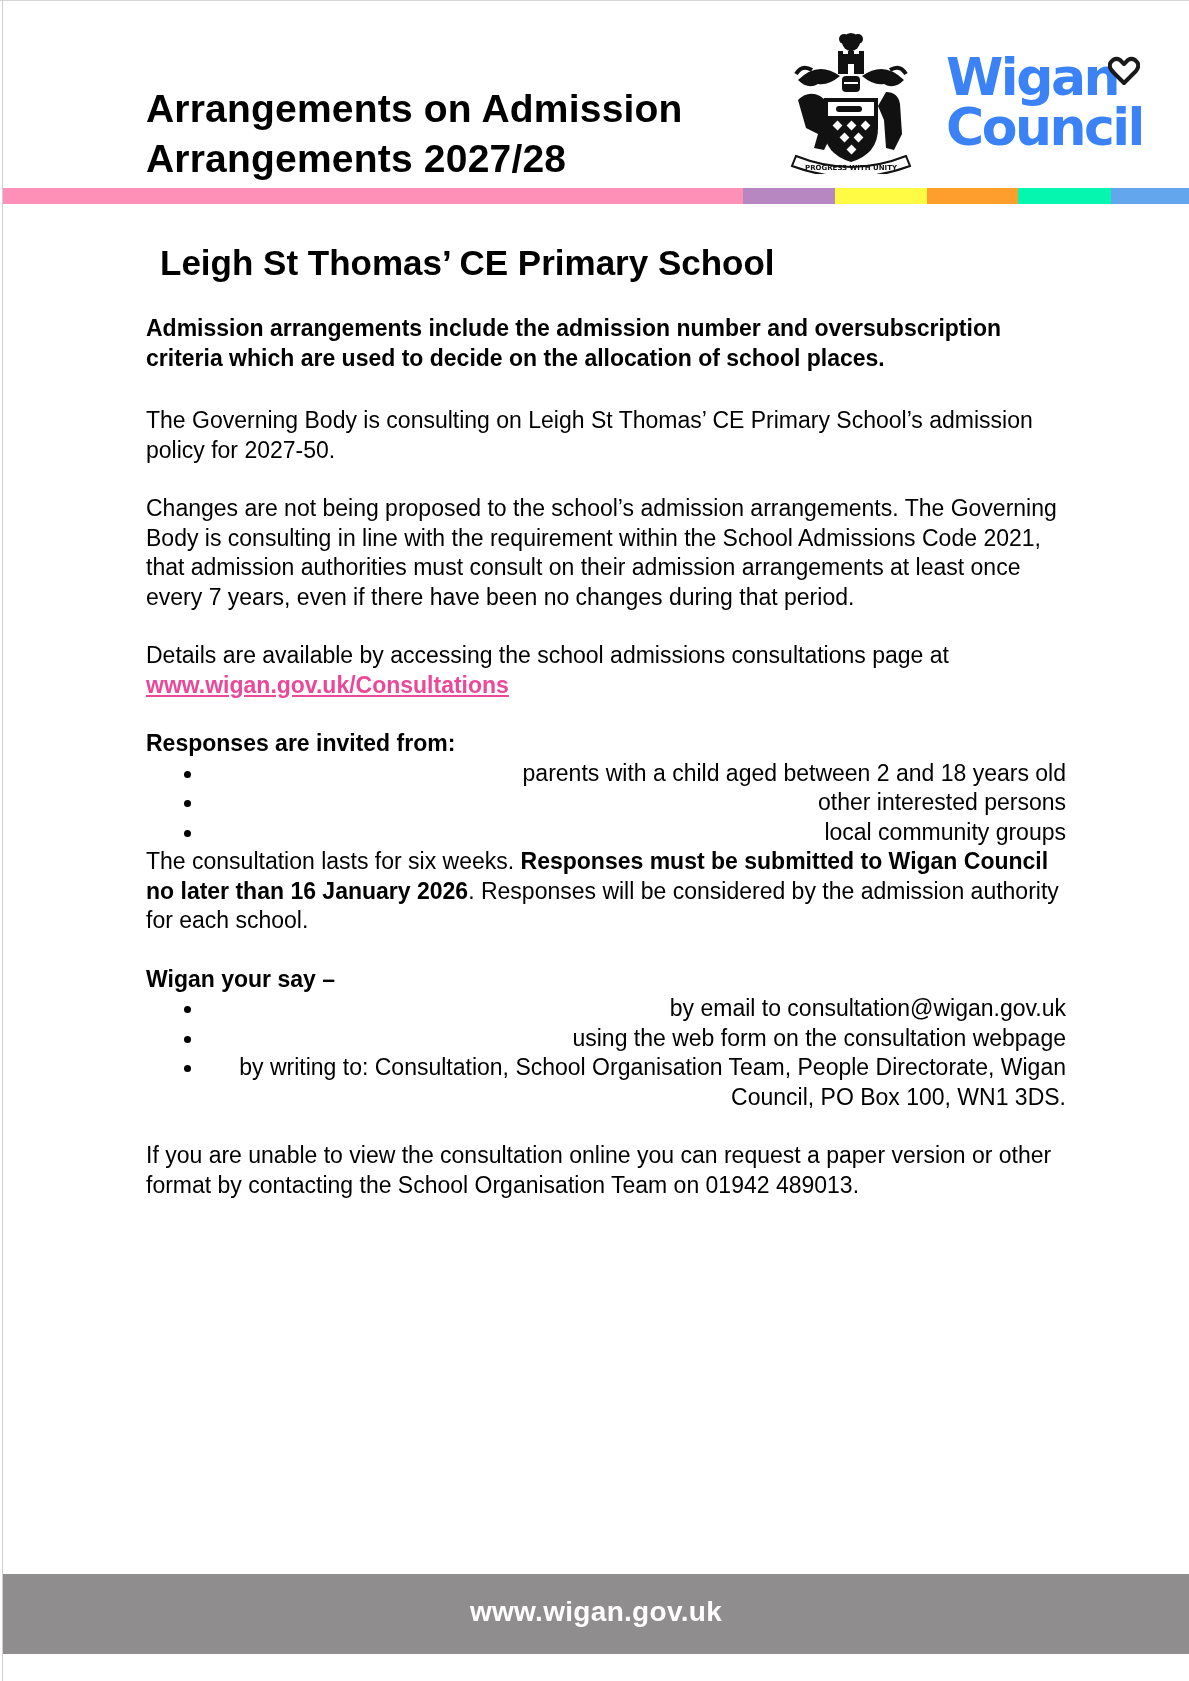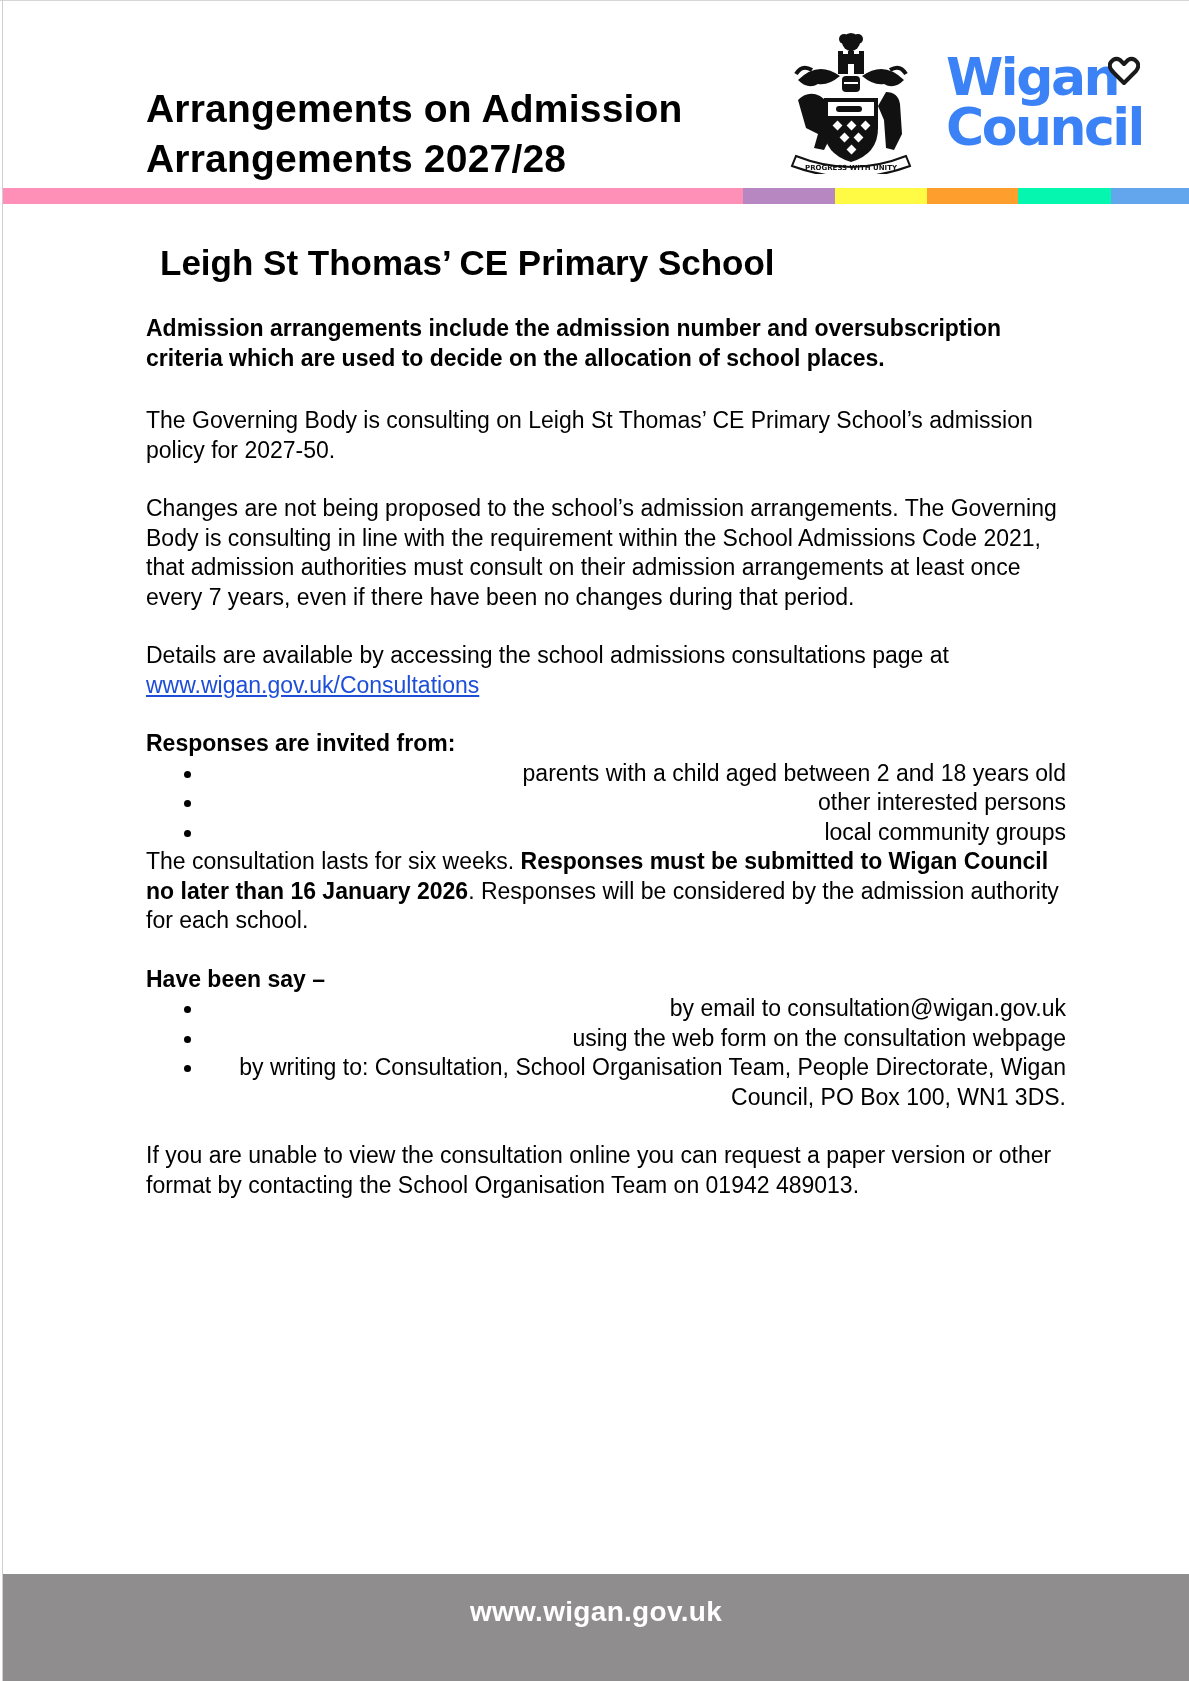--- a/index.html
+++ b/index.html
@@ -24,31 +24,31 @@
   .logo-heart { position: absolute; left: 1108px; top: 56px; width: 32px; height: 30px; }
 
   .color-band { position: absolute; left: 3px; top: 188px; height: 16px; width: 1186px; display: flex; }
   .color-band .seg { height: 100%; }
 
   .content { position: absolute; left: 146px; top: 240px; width: 920px; }
   .school-title { font-size: 35px; line-height: 46px; font-weight: 700; margin: 0 0 28px 14px; }
   .intro { font-size: 23px; line-height: 29.5px; font-weight: 700; margin: 0 0 33px 0; }
   p.body { font-size: 23px; line-height: 29.5px; margin: 0 0 29px 0; font-weight: 400; }
   p.tight { margin-bottom: 0; }
-  .link { color: #1d4ed8; font-weight: 400; text-decoration: underline; }
+  .link { color: #ec4899; font-weight: 700; text-decoration: underline; }
   .subhead { font-size: 23px; line-height: 29.5px; font-weight: 700; margin: 0; }
   ul.bullets { list-style: none; margin: 0; padding: 0; }
   ul.bullets li { position: relative; padding-left: 72px; font-size: 23px; line-height: 29.5px; text-align: right; }
   ul.bullets li .dot {
     position: absolute; left: 38px; top: 12px; width: 7px; height: 7px; border-radius: 50%; background: #000;
   }
   .spacer { height: 29px; }
 
   .footer {
-    position: absolute; left: 3px; top: 1574px; width: 1186px; height: 107px; background: #8f8d8e;
+    position: absolute; left: 3px; top: 1574px; width: 1186px; height: 80px; background: #8f8d8e;
     display: flex; align-items: flex-start; justify-content: center;
   }
   .footer-url { margin-top: 22px; color: #ffffff; font-size: 28px; font-weight: 700; letter-spacing: 0.3px; }
 </style>
 </head>
 <body>
 
 <div class="page-border-top"></div>
 <div class="page-border-left"></div>
 
@@ -134,21 +134,21 @@
   <ul class="bullets">
     <li><span class="dot"></span><span>parents with a child aged between 2 and 18 years old</span></li>
     <li><span class="dot"></span><span>other interested persons</span></li>
     <li><span class="dot"></span><span>local community groups</span></li>
   </ul>
 
   <p class="body">
     <span>The consultation lasts for six weeks. </span><strong>Responses must be submitted to Wigan Council no later than 16 January 2026</strong><span>. Responses will be considered by the admission authority for each school.</span>
   </p>
 
-  <h3 class="subhead">Have been say –</h3>
+  <h3 class="subhead">Wigan your say –</h3>
   <ul class="bullets">
     <li><span class="dot"></span><span>by email to consultation@wigan.gov.uk</span></li>
     <li><span class="dot"></span><span>using the web form on the consultation webpage</span></li>
     <li><span class="dot"></span><span>by writing to: Consultation, School Organisation Team, People Directorate, Wigan Council, PO Box 100, WN1 3DS.</span></li>
   </ul>
   <div class="spacer"></div>
 
   <p class="body tight">If you are unable to view the consultation online you can request a paper version or other format by contacting the School Organisation Team on 01942 489013.</p>
 </main>
 

